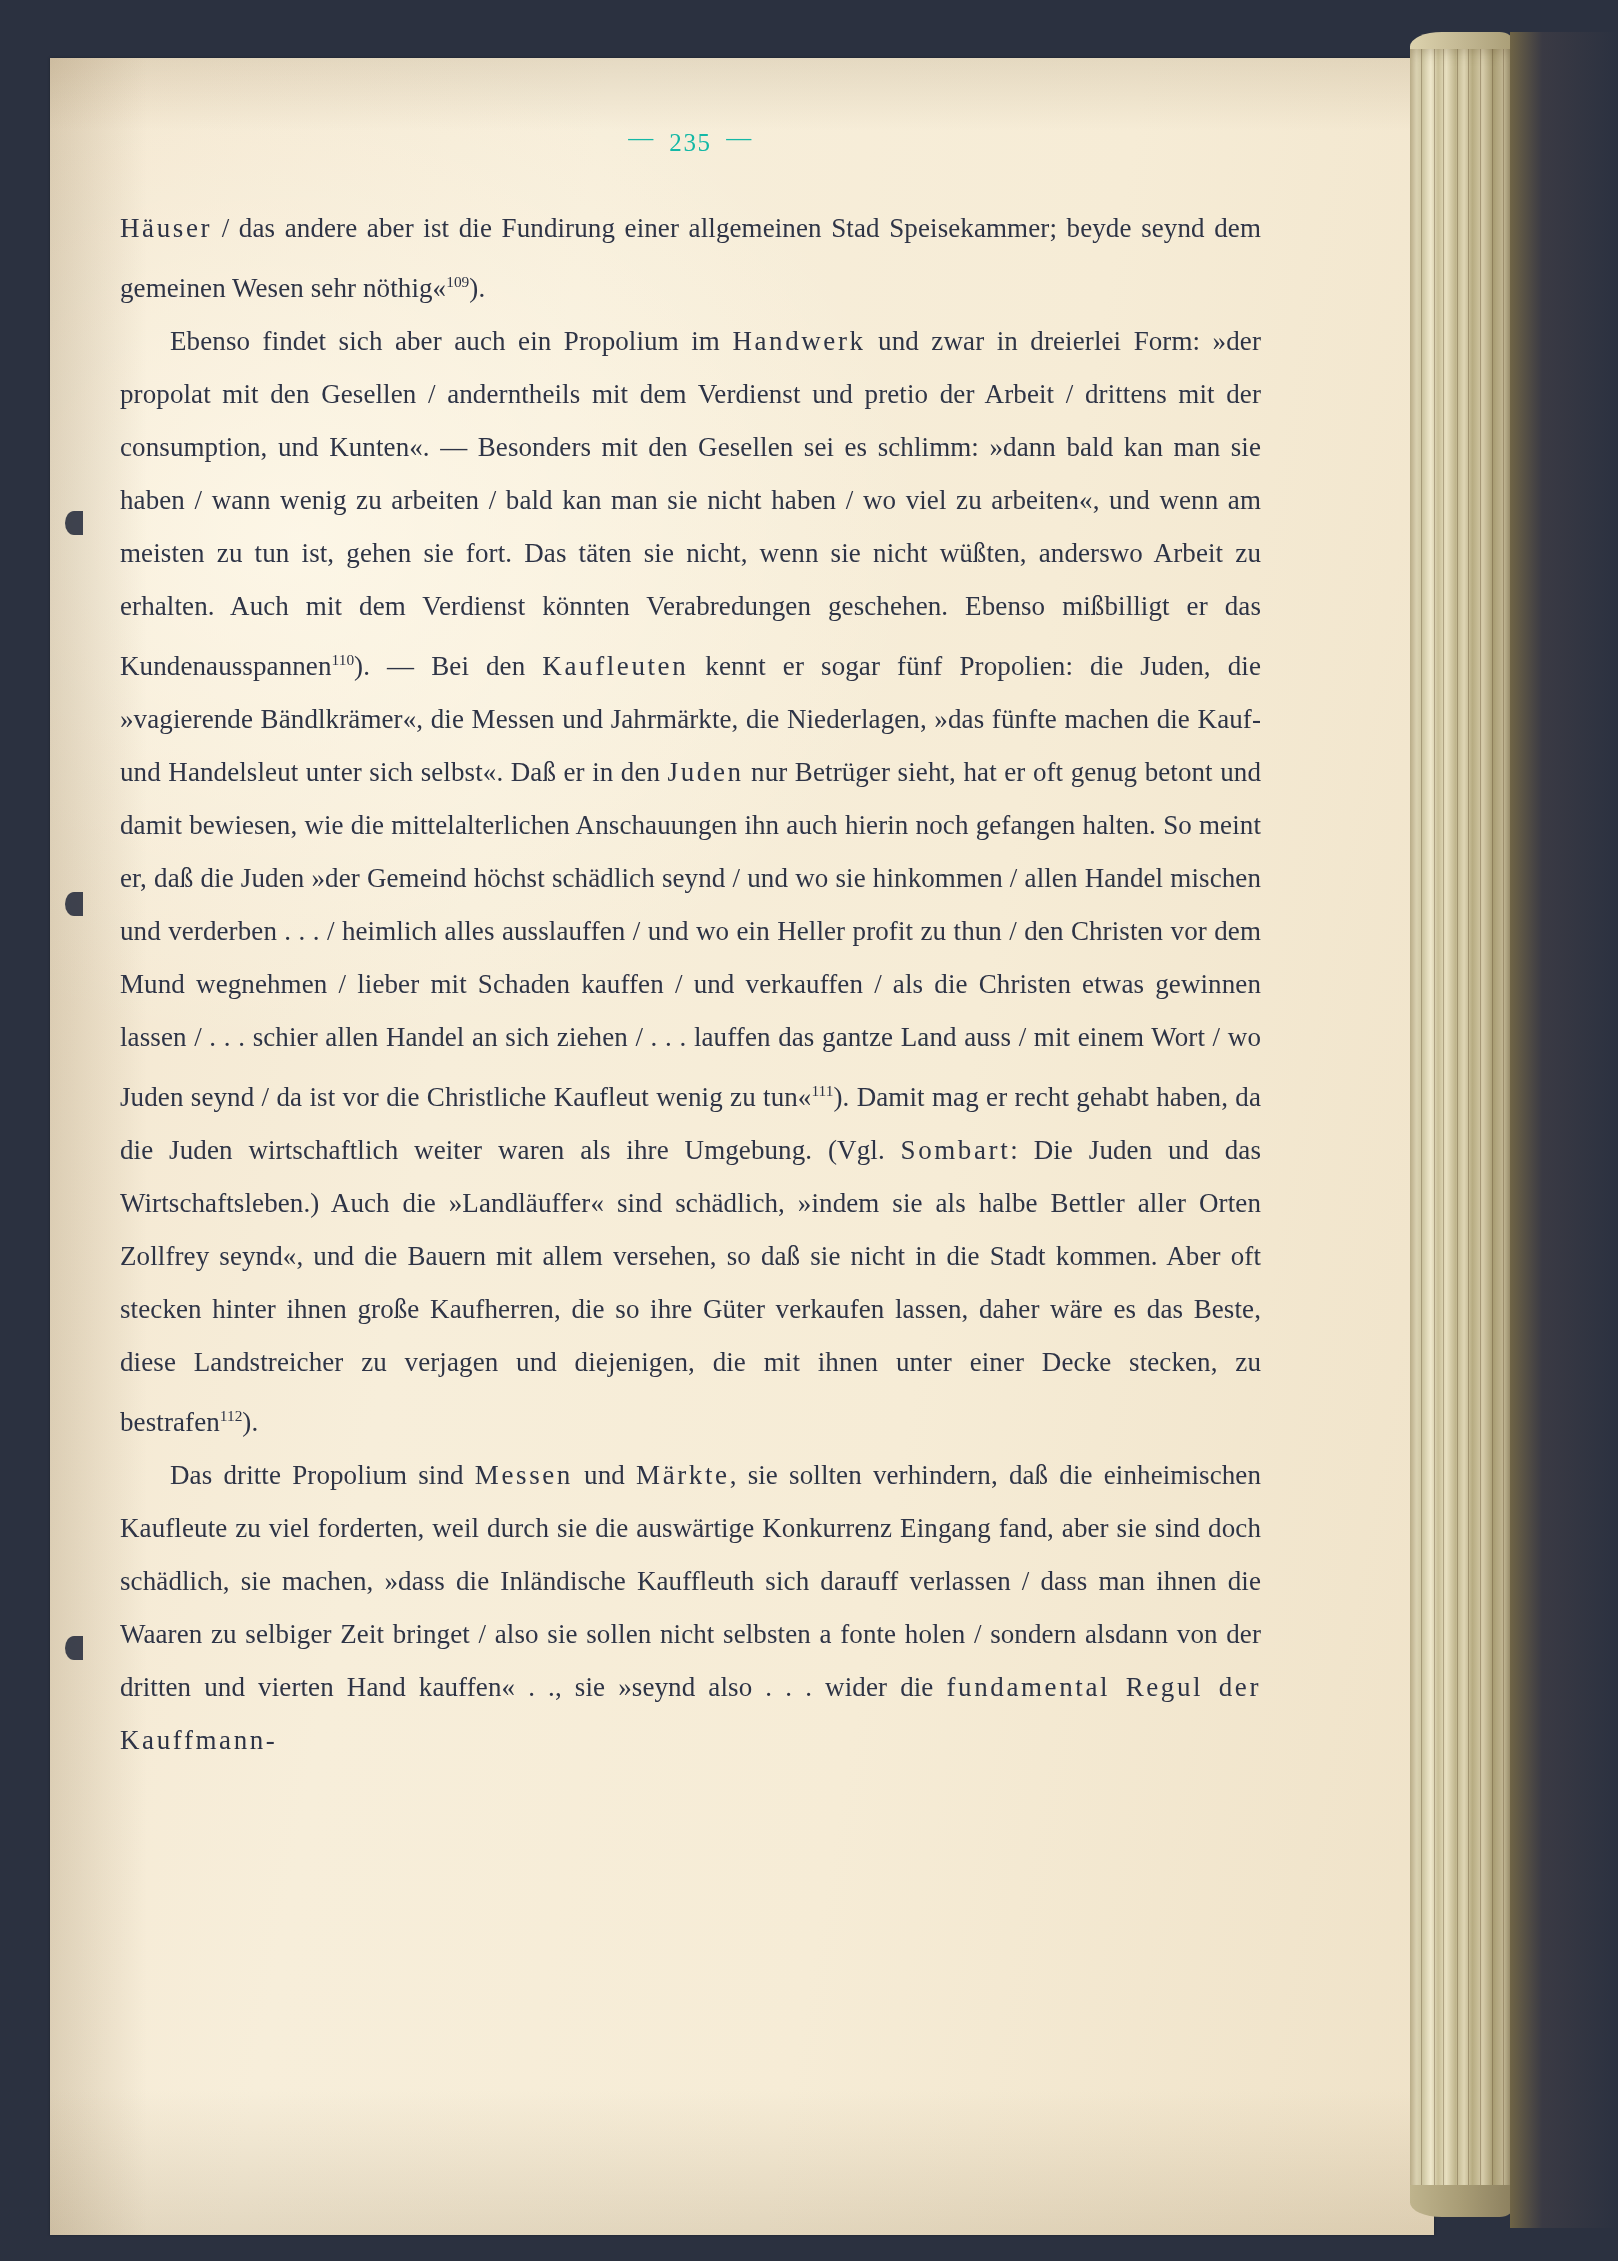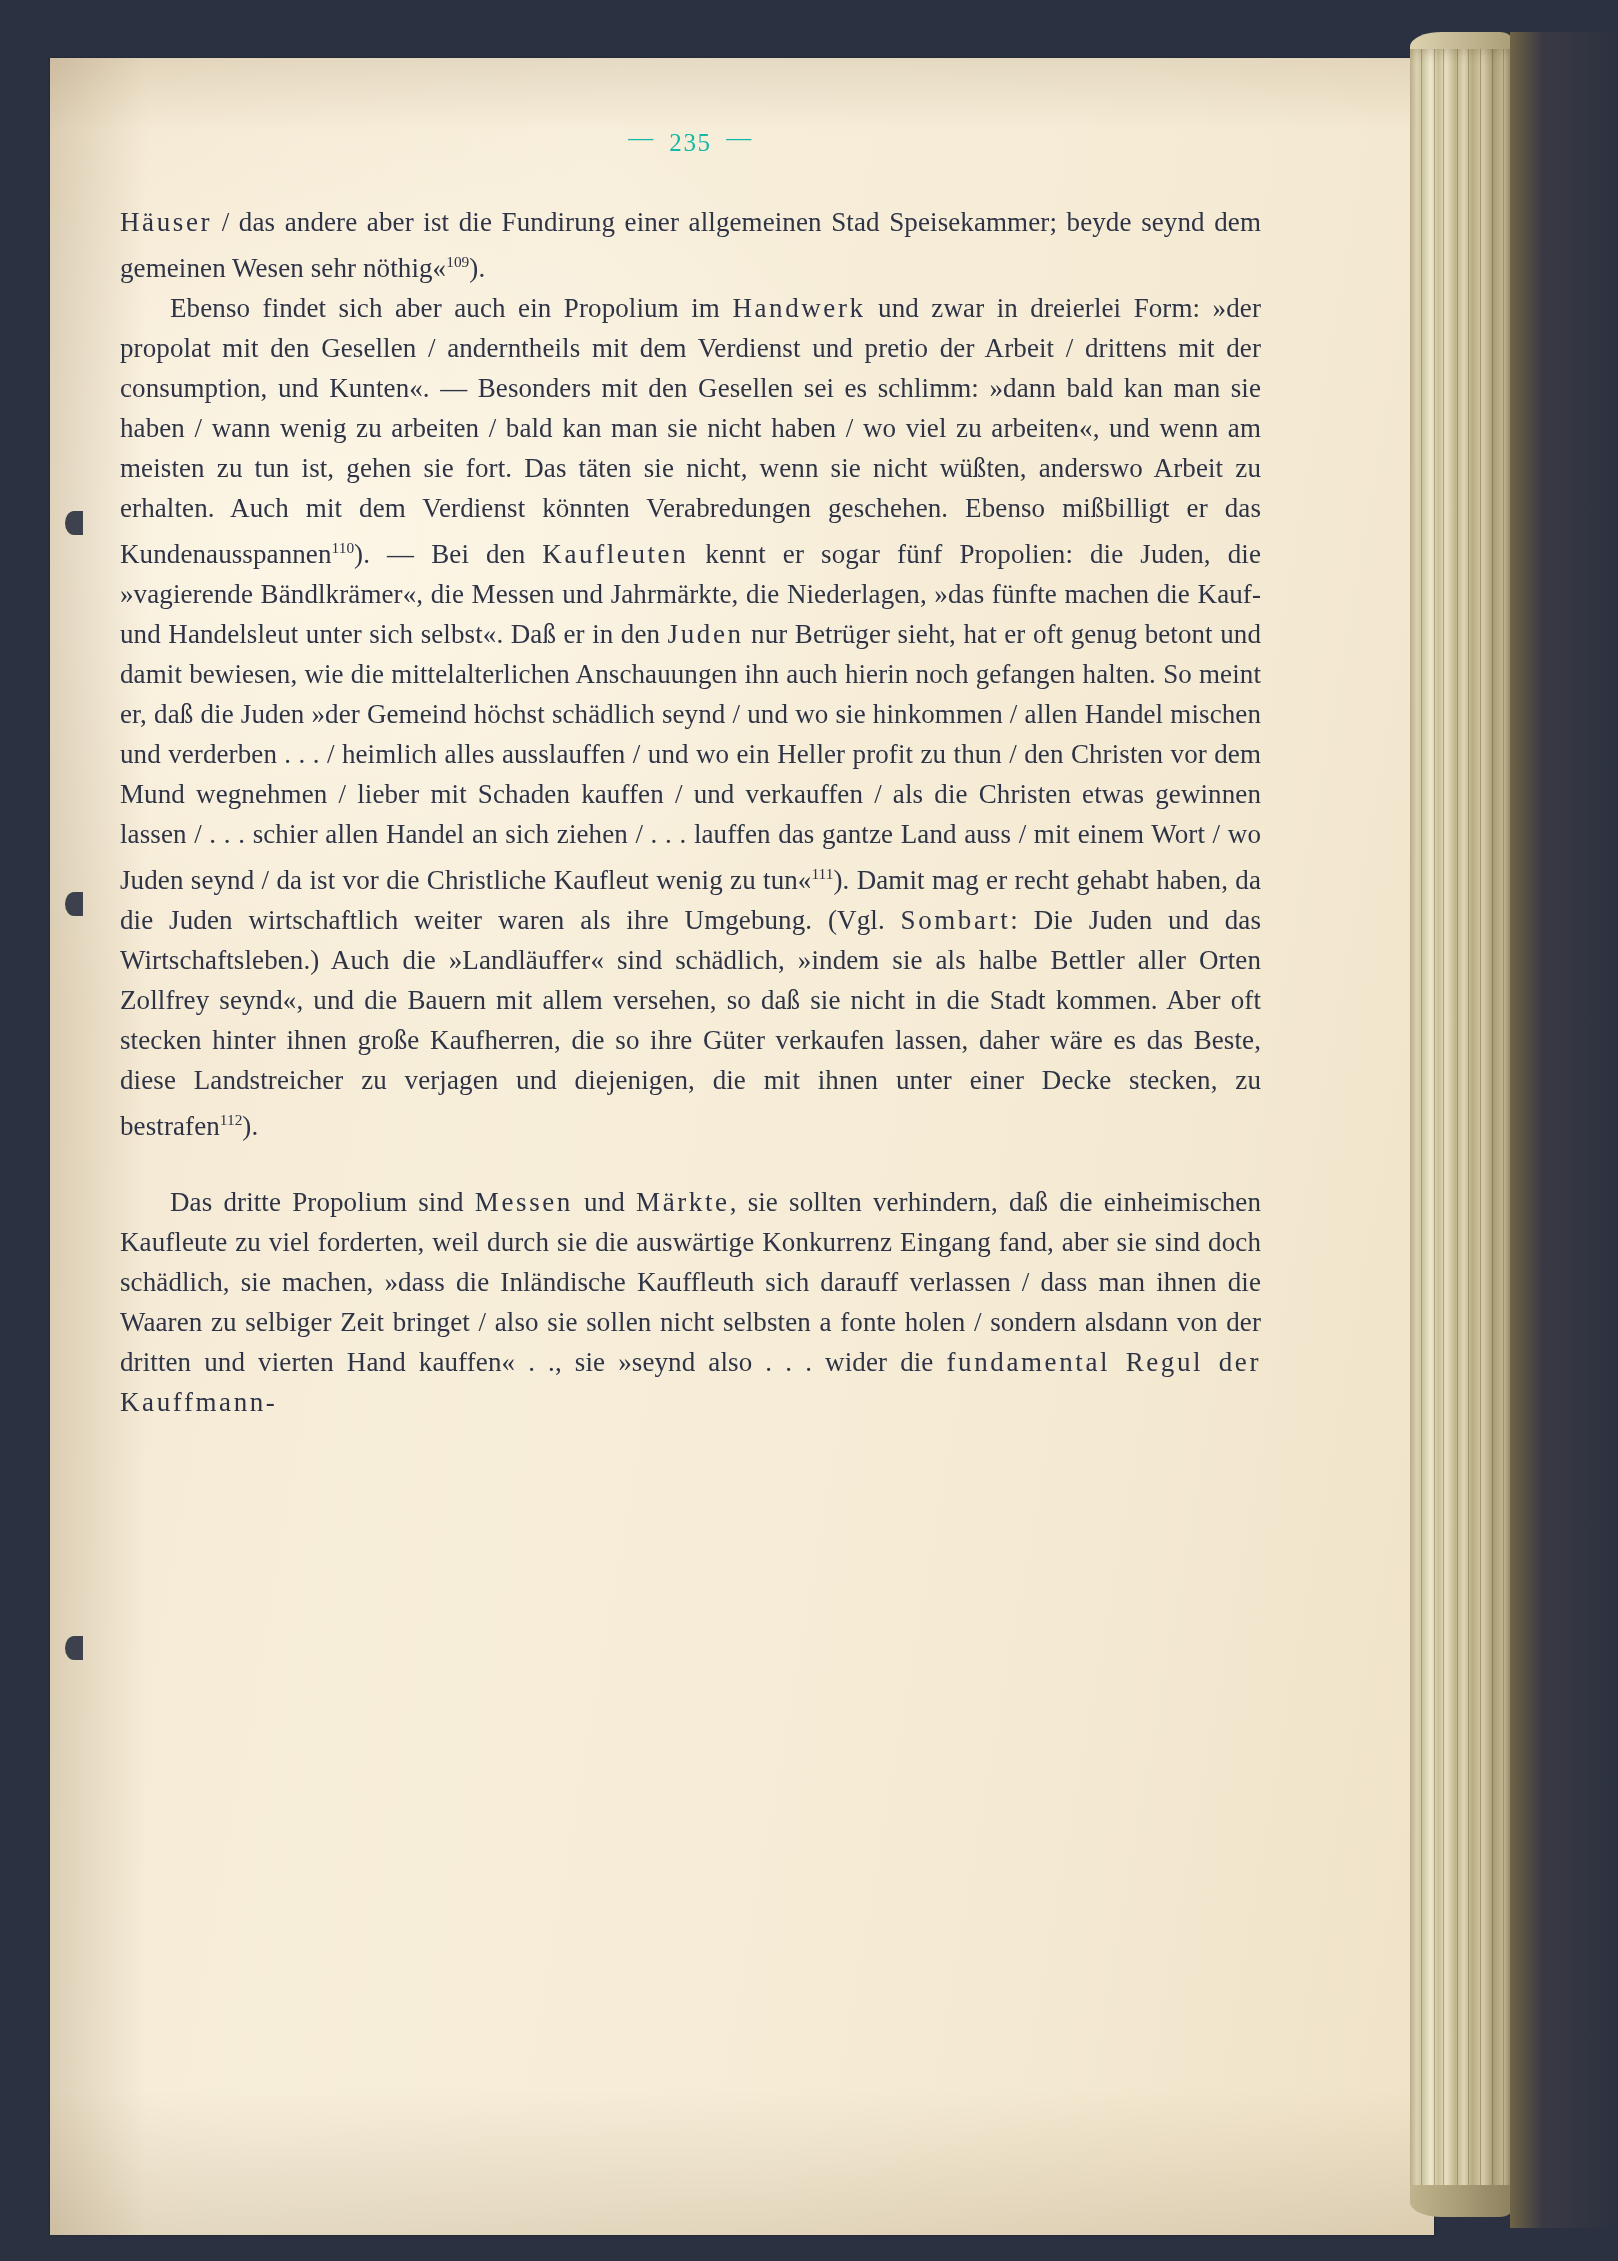--- a/index.html
+++ b/index.html
@@ -134,41 +134,40 @@
   }
   #folio .dash {
     display: inline-block;
     margin: 0 14.6px;
     transform: translateY(-4.9px);
   }
 
   p.para {
     margin: 0;
     font-size: 27px;
-    line-height: 40px;
+    line-height: 53px;
     text-align: justify;
     text-justify: inter-word;
     color: #2e3446;
     letter-spacing: 0.1px;
   }
   p.indent {
     text-indent: 50px;
   }
   .sp {
     letter-spacing: 2.6px;
   }
   sup {
     font-size: 15.4px;
     vertical-align: super;
     letter-spacing: 0;
   }
   
   p.stretch {
     text-align-last: justify;
-    margin-top: 36px;
   }
 </style>
 </head>
 <body>
 
 <div id="backdrop"></div>
 
 <div id="page">
   <div id="page-top-shade"></div>
   <div id="page-left-shade"></div>

